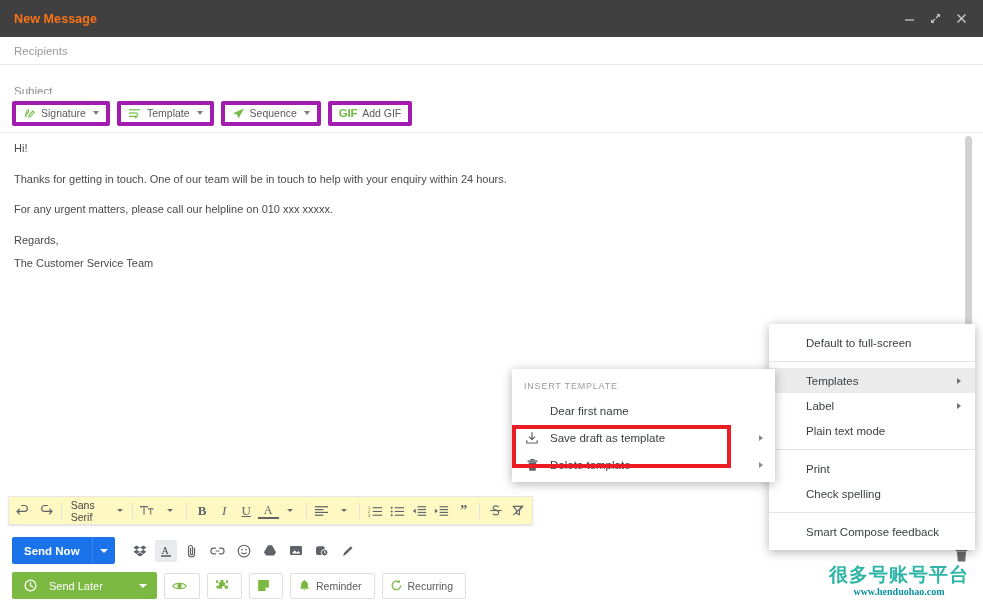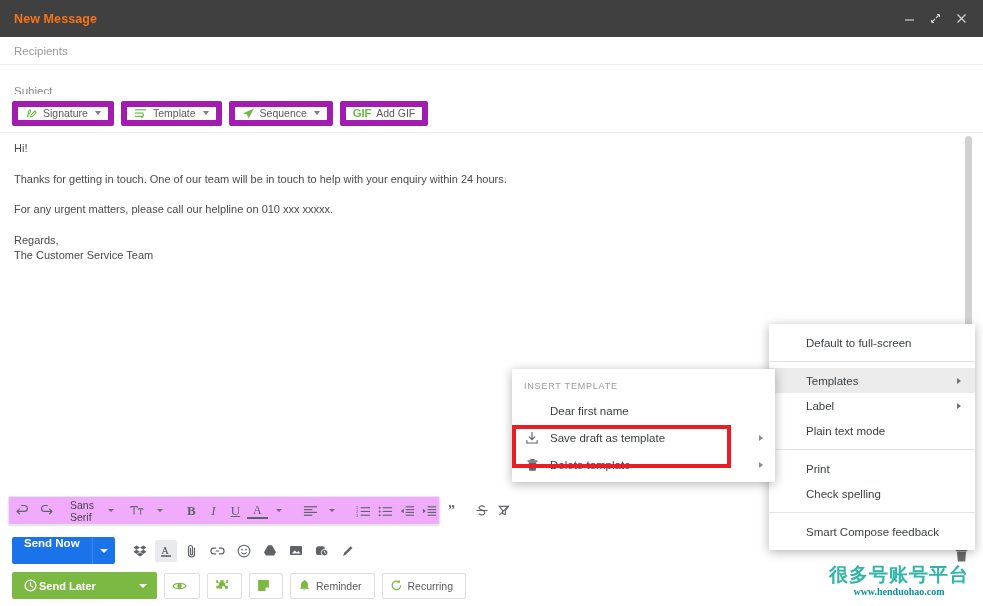--- a/index.html
+++ b/index.html
@@ -53,21 +53,21 @@
   
   .plugin-bar {
     position: absolute; left: 0; top: 94px;
     width: 983px; height: 39px;
     background: #fff;
     display: flex; align-items: center; gap: 7px;
     padding-left: 12px;
     border-bottom: 1px solid #ededed;
   }
   .pbtn {
-    height: 25px; border: 6px solid #a21caf; border-radius: 2px;
+    height: 25px; border: 4px solid #a21caf; border-radius: 2px;
     background: #fff; display: flex; align-items: center;
     padding: 0 7px; gap: 5px; cursor: pointer;
   }
   .pbtn .lbl { font-size: 10.5px; color: #5a5a5a; }
   .pbtn .caret {
     width: 0; height: 0; margin-left: 2px;
     border-left: 3.5px solid transparent;
     border-right: 3.5px solid transparent;
     border-top: 4px solid #7c7c7c;
   }
@@ -80,38 +80,38 @@
   .body-area {
     position: absolute; left: 0; top: 133px;
     width: 983px; height: 359px;
     background: #fff;
   }
   .body-text {
     padding: 8px 14px 0 14px;
     font-size: 11px; color: #4a4a4a; line-height: 1.42;
   }
   .body-text p { margin: 0 0 15px 0; }
-  .body-text p.tight { margin-bottom: 0; }
+  .body-text p.tight { margin-bottom: 8px; }
 
   .scrollbar-track {
     position: absolute; right: 10px; top: 0;
     width: 9px; height: 359px; background: transparent;
     cursor: pointer;
   }
   .scrollbar-thumb {
     position: absolute; right: 11px; top: 3px;
     width: 7px; height: 355px;
     background: #d2d2d2; border-radius: 4px; cursor: pointer;
   }
 
   
   .format-bar {
     position: absolute; left: 8px; top: 496px;
-    width: 432px; height: 29px;
-    background: #f0abfc;
+    width: 525px; height: 29px;
+    background: #fef9c3;
     border: 1px solid #e6e6e6;
     border-radius: 2px;
     box-shadow: 0 1px 2px rgba(0,0,0,.13);
     display: flex; align-items: center; padding: 0 4px; gap: 1px;
     z-index: 3;
   }
   .fi {
     height: 22px; min-width: 21px;
     display: flex; align-items: center; justify-content: center;
     color: #5f6368; cursor: pointer; font-size: 12px;
@@ -133,21 +133,21 @@
   }
 
   
   .send-row {
     position: absolute; left: 12px; top: 537px;
     display: flex; align-items: center; gap: 0;
     z-index: 2;
   }
   .send-now {
     height: 27px; background: #1a73e8; border-radius: 2px;
-    display: flex; align-items: flex-start; cursor: pointer;
+    display: flex; align-items: center; cursor: pointer;
     overflow: hidden;
   }
   .send-now .sn-label {
     color: #fff; font-size: 11.5px; font-weight: bold;
     padding: 0 12px;
   }
   .send-now .sn-div { width: 1px; height: 27px; background: #3b86ec; }
   .send-now .sn-caret {
     width: 22px; height: 27px;
     display: flex; align-items: center; justify-content: center;
@@ -172,22 +172,22 @@
     position: absolute; left: 12px; top: 572px;
     display: flex; align-items: center; gap: 7px;
     z-index: 2;
   }
   .send-later {
     height: 27px; background: #7cb943; border-radius: 2px;
     display: flex; align-items: center; cursor: pointer;
     min-width: 145px;
   }
   .send-later .sl-label {
-    color: #fff; font-size: 11px; font-weight: bold;
-    margin-left: 2px;
+    color: #fff; font-size: 11px; font-weight: normal;
+    margin-left: 12px;
   }
   .send-later .sl-caret {
     margin-left: auto; margin-right: 10px;
     width: 0; height: 0;
     border-left: 4px solid transparent;
     border-right: 4px solid transparent;
     border-top: 4.5px solid #fff;
   }
   .gbtn {
     height: 26px; border: 1px solid #dedede; border-radius: 2px;

